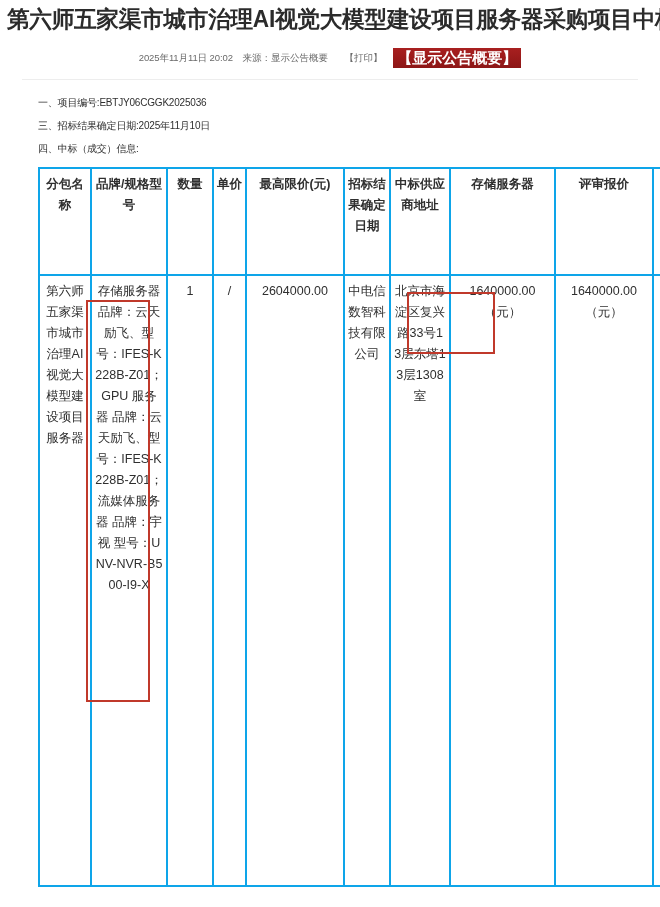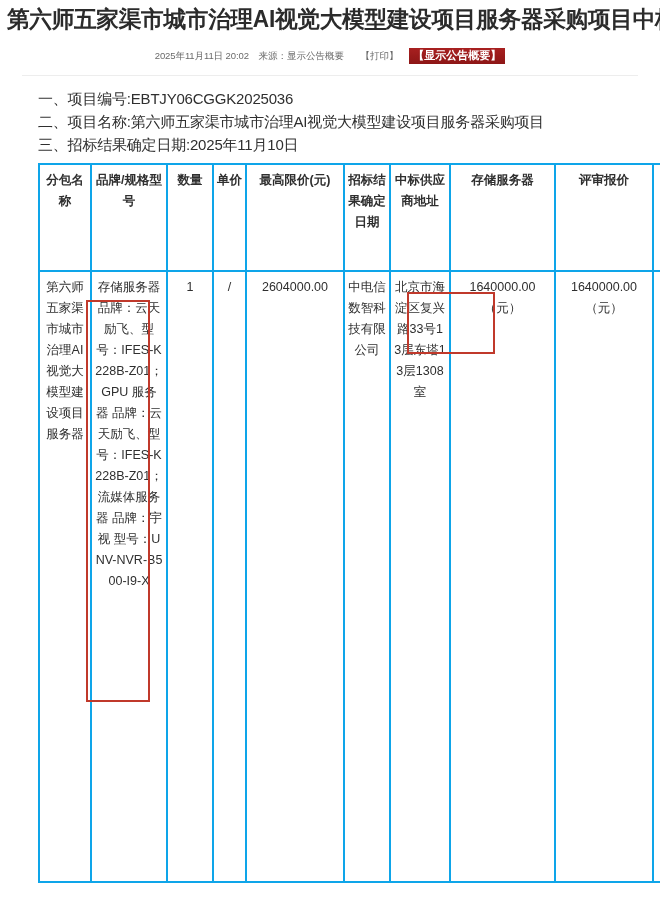--- a/index.html
+++ b/index.html
@@ -42,40 +42,40 @@
   .meta-row > span { vertical-align: middle; }
   .meta-date { letter-spacing: -0.1px; margin-top: 40px; }
   .meta-source { margin-left: 7px; }
   .meta-print { margin-left: 14px; }
   .meta-badge {
     display: inline-block;
     margin-left: 8px;
     background: #9e1b1b;
     background: linear-gradient(180deg, #a82020 0%, #8d1616 100%);
     color: #ffffff;
-    font-size: 11px;
+    font-size: 15px;
     font-weight: bold;
     padding: 2px 4px 3px 4px;
     line-height: 1;
     vertical-align: middle;
   }
 
   .divider {
     margin: 11px 22px 0 22px;
     height: 1px;
     background: #ededed;
   }
 
   
   .body-wrap {
     margin: 11px 0 0 0;
     padding: 0 38px;
   }
   .body-line {
-    font-size: 15px;
+    font-size: 10px;
     color: #2f2f2f;
     line-height: 23px;
     white-space: nowrap;
     letter-spacing: -0.2px;
   }
 
   
   .table-wrap {
     margin: 7px 0 0 38px;
     width: 580px;
@@ -154,22 +154,22 @@
   <span class="meta-date">2025年11月11日 20:02</span>
   <span class="meta-source">来源：显示公告概要</span>
   <span class="meta-print">【打印】</span>
   <span class="meta-badge" style="background-color: rgb(158, 27, 27);">【显示公告概要】</span>
 </div>
 
 <div class="divider"></div>
 
 <div class="body-wrap">
   <div class="body-line">一、项目编号:EBTJY06CGGK2025036</div>
-  <div class="body-line">二、项目名称:第六师五家渠市城市治理AI视觉大模型建设项目服务器采购项目</div>
   <div class="body-line">三、招标结果确定日期:2025年11月10日</div>
+  <div class="body-line">四、中标（成交）信息:</div>
 </div>
 
 <div class="table-wrap">
   <table class="award-table">
     <thead>
       <tr>
         <th class="c-lot vert-text">分包名称</th>
         <th class="c-brand">品牌/规格型号</th>
         <th class="c-qty">数量</th>
         <th class="c-unit vert-text">单价</th>

